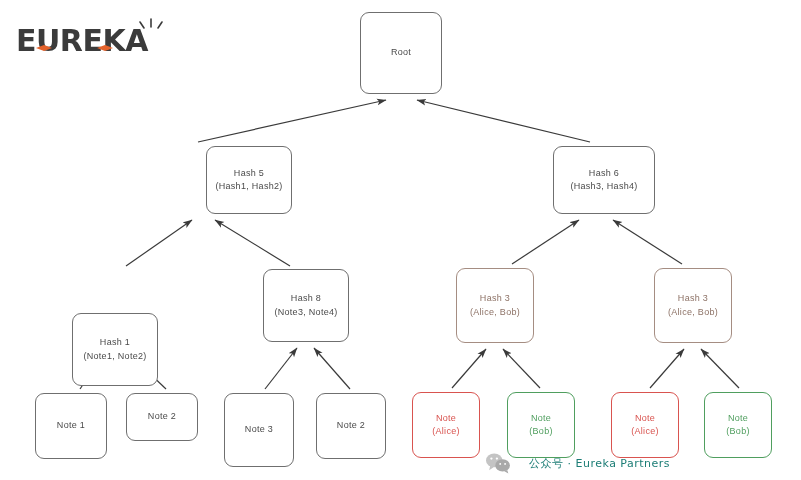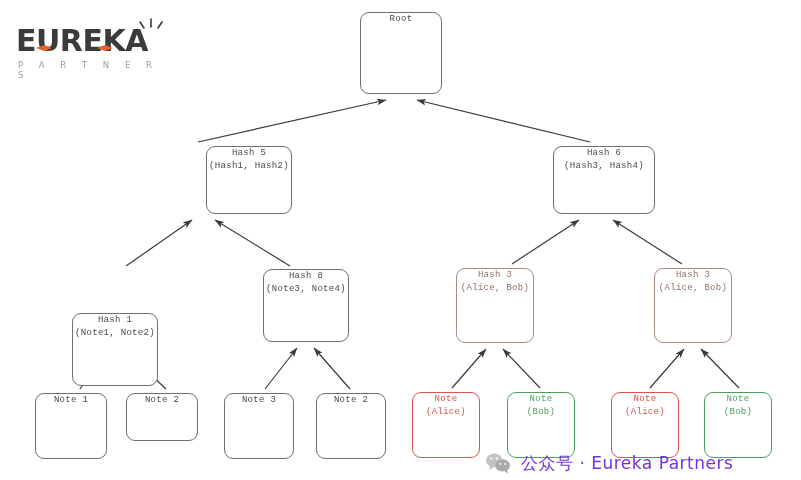--- a/index.html
+++ b/index.html
@@ -55,25 +55,25 @@
   }
 
   
   .node {
     position: absolute;
     box-sizing: border-box;
     background: #ffffff;
     border: 1.3px solid #6f6f6f;
     border-radius: 9px;
     display: flex;
-    align-items: flex-start;
+    align-items: center;
     justify-content: center;
     text-align: center;
     color: #4a4a4a;
-    font-family: Liberation Mono, monospace;
+    font-family: Liberation Sans, sans-serif;
     font-size: 9px;
     line-height: 1.45;
     letter-spacing: 0.3px;
   }
   .node .lbl { display: block; }
   .node.brown {
     border-color: #a58d82;
     color: #8d7266;
   }
   .node.red {
@@ -96,24 +96,24 @@
   }
 
   
   #watermark {
     position: absolute;
     left: 485px;
     top: 450px;
     height: 26px;
     display: flex;
     align-items: center;
-    gap: 10px;
-    color: #6d28d9;
-    font-family: "DejaVu Sans", sans-serif;
-    font-size: 17px;
+    gap: 18px;
+    color: #0f766e;
+    font-family: "DejaVu Sans", sans-serif;
+    font-size: 11px;
     letter-spacing: 0.5px;
     white-space: nowrap;
   }
   #watermark .wm-icon { flex: 0 0 auto; }
   #watermark .wm-text { opacity: 0.95; }
 </style>
 </head>
 <body>
 
 <div id="canvas">
@@ -122,21 +122,20 @@
     <svg class="spark" viewBox="0 0 34 16">
       <line x1="17" y1="1" x2="17" y2="9" stroke="#3b3b3b" stroke-width="1.6" stroke-linecap="round"></line>
       <line x1="6" y1="4" x2="10" y2="10" stroke="#3b3b3b" stroke-width="1.6" stroke-linecap="round"></line>
       <line x1="28" y1="4" x2="24" y2="10" stroke="#3b3b3b" stroke-width="1.6" stroke-linecap="round"></line>
     </svg>
     <div class="wordmark">EUREKA</div>
     <svg style="position:absolute;left:0;top:10px;width:160px;height:34px;">
       <polygon points="22,22 30,19 38,22 30,25" fill="#e4622b"></polygon>
       <polygon points="83,22 91,19 99,22 91,25" fill="#e4622b"></polygon>
     </svg>
-    <div class="subword">P A R T N E R S</div>
   </div>
 
   <svg id="edges">
     <defs>
       <marker id="arrowhead" markerWidth="9" markerHeight="9" refX="7.6" refY="3.1" orient="auto" markerUnits="strokeWidth">
         <path d="M0,0.3 L8,3.1 L0,5.9 L1.9,3.1 Z" fill="#3a3a3a"></path>
       </marker>
     </defs>
     <g id="edge-group">
         <line x1="198" y1="142" x2="386" y2="100" stroke="#3a3a3a" stroke-width="1.2" marker-end="url(#arrowhead)"></line>
@@ -201,21 +200,21 @@
       <div class="node" style="left: 35px; top: 393px; width: 72px; height: 66px;">
         <div>
           <span class="lbl">Note 1</span>
         </div>
       </div>
       <div class="node" style="left: 126px; top: 393px; width: 72px; height: 48px;">
         <div>
           <span class="lbl">Note 2</span>
         </div>
       </div>
-      <div class="node" style="left: 224px; top: 393px; width: 70px; height: 66px;">
+      <div class="node" style="left: 224px; top: 393px; width: 70px; height: 74px;">
         <div>
           <span class="lbl">Note 3</span>
         </div>
       </div>
       <div class="node" style="left: 316px; top: 393px; width: 70px; height: 66px;">
         <div>
           <span class="lbl">Note 2</span>
         </div>
       </div>
       <div class="node red" style="left: 412px; top: 392px; width: 68px; height: 66px;">

